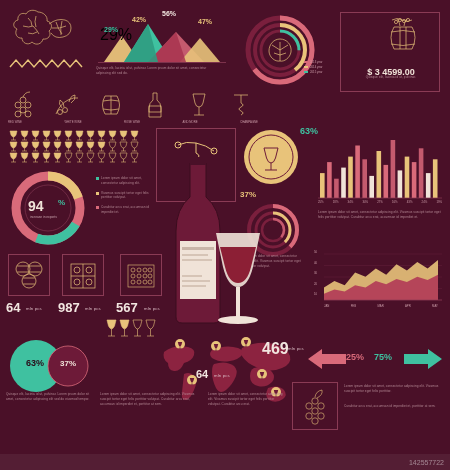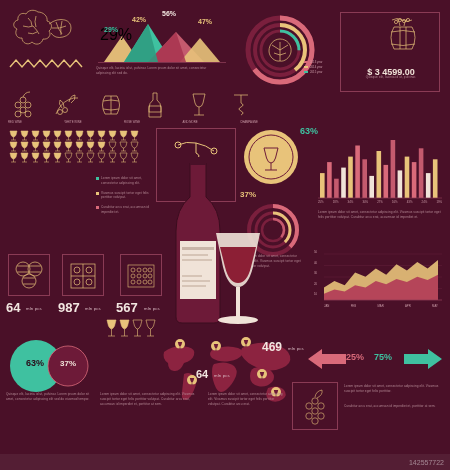--- a/index.html
+++ b/index.html
@@ -377,20 +377,34 @@
         <circle r="17" fill="none" stroke="#7a1f3d" stroke-width="3"></circle>
         <circle r="17" fill="none" stroke="#e8c37a" stroke-width="3" stroke-dasharray="40 107" transform="rotate(-90)"></circle>
         <circle r="11" fill="none" stroke="#7a1f3d" stroke-width="2.5"></circle>
         <circle r="11" fill="none" stroke="#c45a6e" stroke-width="2.5" stroke-dasharray="25 69" transform="rotate(-90)"></circle>
       </g>
     </svg>
     <span class="abs pct goldtxt" style="left:2px;top:0px;font-size:8px;">37%</span>
   </div>
   <div class="abs lorem" style="left:238px;top:254px;width:66px;">Lorem ipsum dolor sit amet, consectetur adipiscing elit. Vivamus suscipit tortor eget felis porttitor volutpat.</div>
 
+  <div class="abs" style="left:8px;top:172px;width:86px;height:72px;">
+    <svg width="86" height="72" viewBox="0 0 86 72">
+      <g transform="translate(40,36)">
+        <circle r="32" fill="none" stroke="#d96a7a" stroke-width="9"></circle>
+        <circle r="32" fill="none" stroke="#e8c37a" stroke-width="9" stroke-dasharray="40 161" transform="rotate(-90)"></circle>
+        <circle r="32" fill="none" stroke="#3fc1a0" stroke-width="9" stroke-dasharray="45 156" transform="rotate(30)"></circle>
+        <circle r="23" fill="#4a1028"></circle>
+        <circle r="23" fill="none" stroke="#8a3b55" stroke-width="0.6"></circle>
+      </g>
+    </svg>
+    <span class="abs" style="left:20px;top:26px;font-size:14px;font-weight:bold;color:#f0e3d8">94</span>
+    <span class="abs tealtxt" style="left:50px;top:26px;font-size:8px;font-weight:bold;">%</span>
+    <span class="abs" style="left:22px;top:43px;font-size:3.2px;color:#c9a3ad">increase in exports</span>
+  </div>
   <div class="abs" style="left:96px;top:176px;width:62px;">
     <div style="display:flex;gap:2px;margin-bottom:5px">
       <i style="width:3px;height:3px;background:#3fc1a0;display:block;margin-top:1px;flex:none"></i>
       <span class="lorem">Lorem ipsum dolor sit amet, consectetur adipiscing elit.</span>
     </div>
     <div style="display:flex;gap:2px;margin-bottom:5px">
       <i style="width:3px;height:3px;background:#e8c37a;display:block;margin-top:1px;flex:none"></i>
       <span class="lorem">Vivamus suscipit tortor eget felis porttitor volutpat.</span>
     </div>
     <div style="display:flex;gap:2px">
@@ -605,21 +619,21 @@
             <circle r="5" fill="#e8c37a"></circle>
             <path d="M-2.2 -2 h4.4 l-0.8 3 q-.7 1.5 -1.4 1.5 q-.7 0 -1.4 -1.5 z" fill="#6d1a38"></path>
             <path d="M0 2.5 v2 M-1.6 4.5 h3.2" stroke="#6d1a38" stroke-width=".6" fill="none"></path>
           </g>
       </g>
     </svg>
   </div>
   <span class="abs bignum whitetxt" style="left:196px;top:368px;font-size:11px;">64</span>
   <span class="abs smalllabel" style="left:214px;top:373px;">mln pcs</span>
 
-  <span class="abs bignum whitetxt" style="left:262px;top:340px;font-size:12px;">469</span>
+  <span class="abs bignum whitetxt" style="left:262px;top:340px;font-size:16px;">469</span>
   <span class="abs smalllabel" style="left:288px;top:346px;">mln pcs</span>
 
   <div class="abs" style="left:306px;top:348px;width:138px;height:26px;">
     <svg width="138" height="26" viewBox="0 0 138 26">
       <path d="M40 6 h-24 l0 -5 l-14 10 l14 10 l0 -5 h24 z" fill="#d96a7a"></path>
       <path d="M98 6 h24 l0 -5 l14 10 l-14 10 l0 -5 h-24 z" fill="#3fc1a0"></path>
     </svg>
     <span class="abs" style="left:40px;top:4px;font-size:9px;font-weight:bold;color:#d96a7a">25%</span>
     <span class="abs" style="left:68px;top:4px;font-size:9px;font-weight:bold;color:#3fc1a0">75%</span>
   </div>

